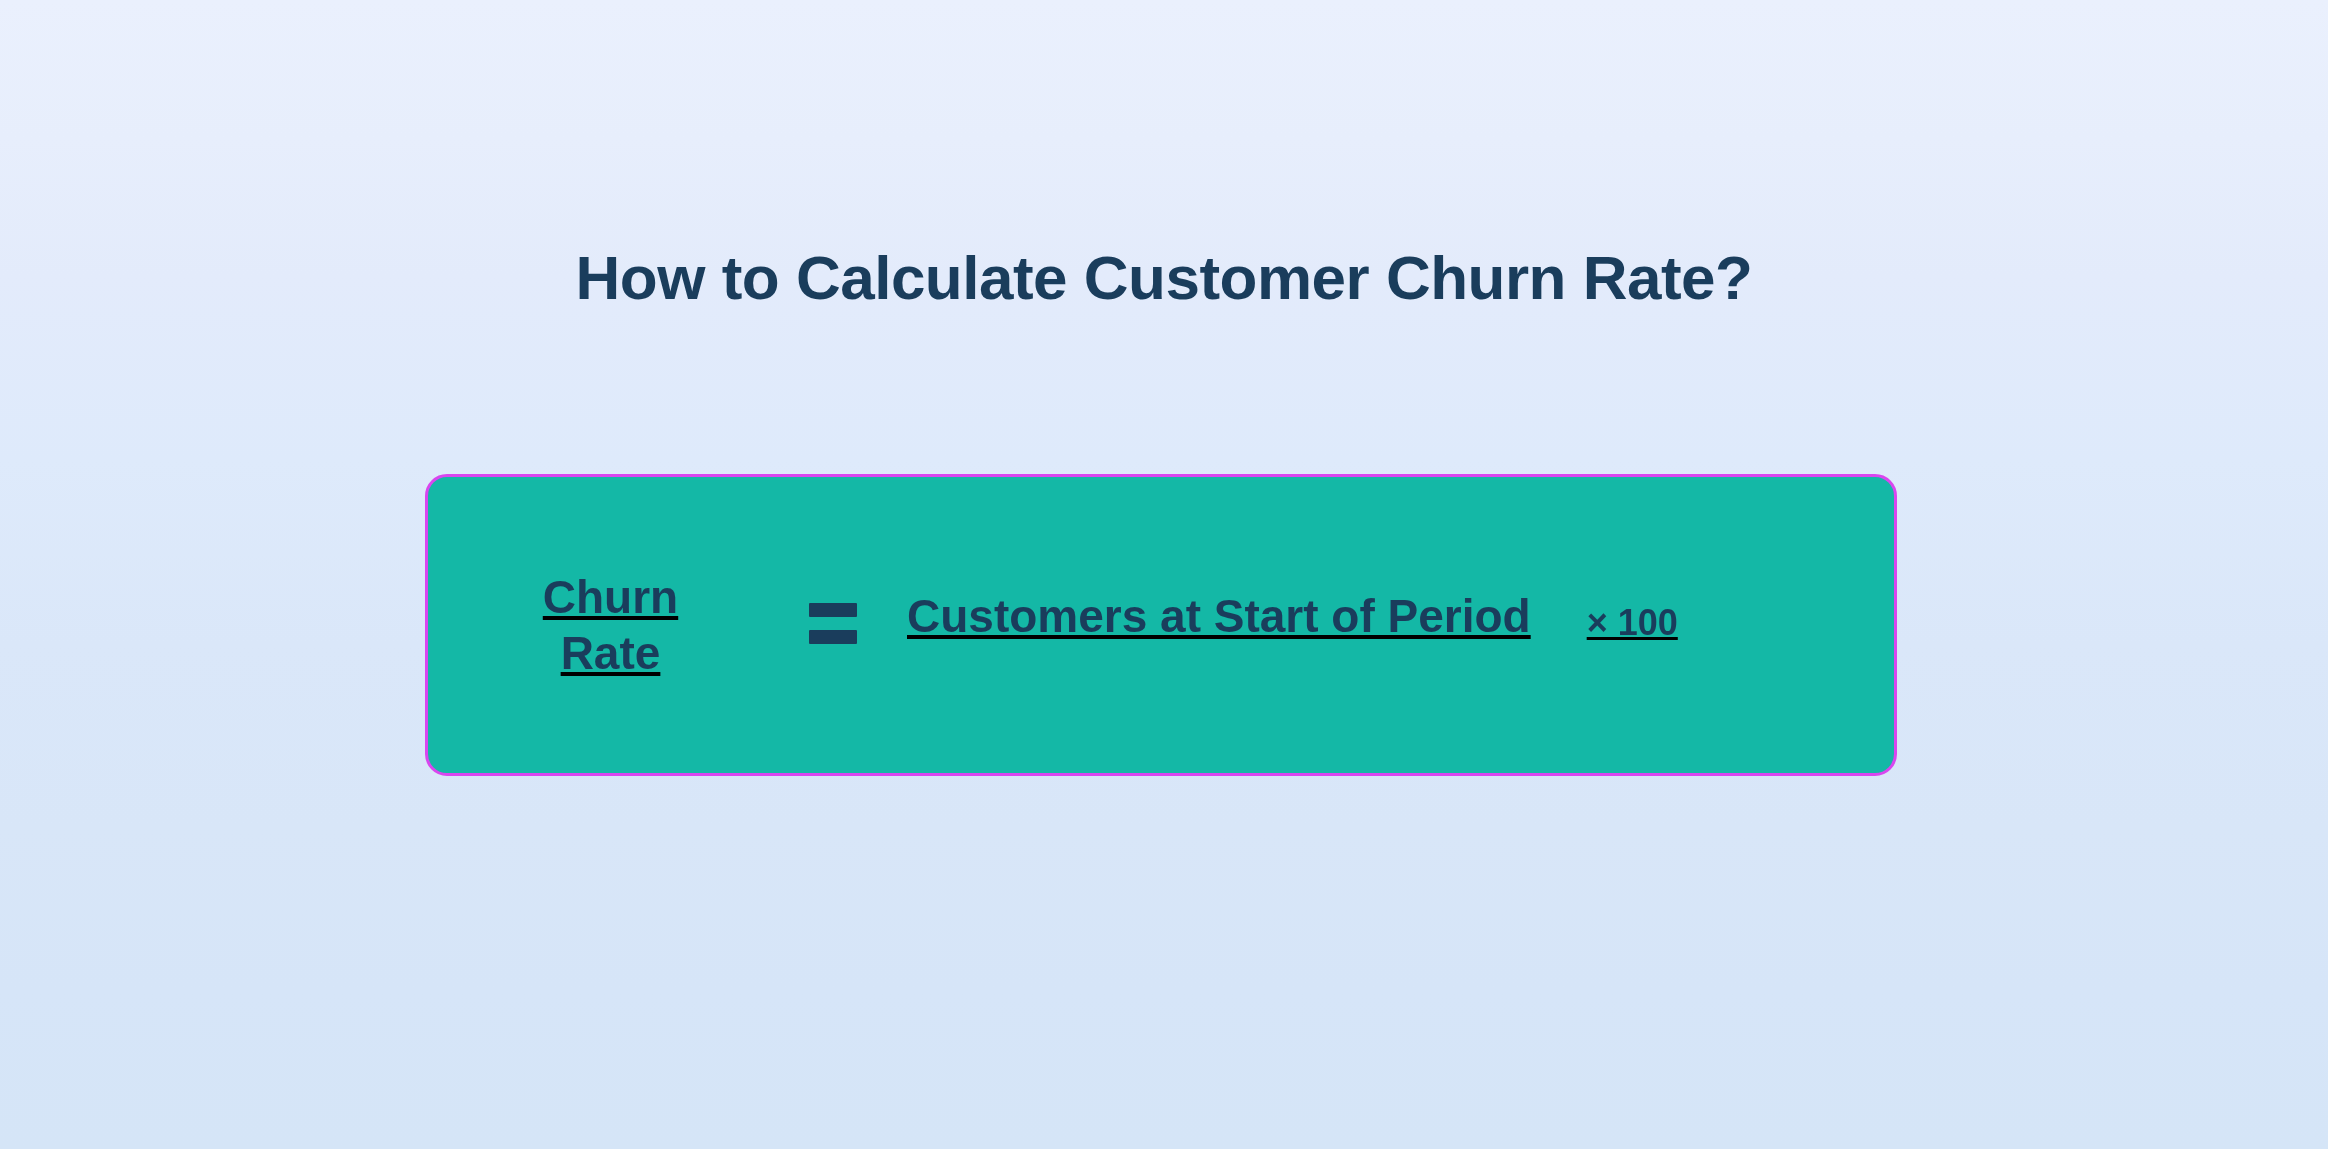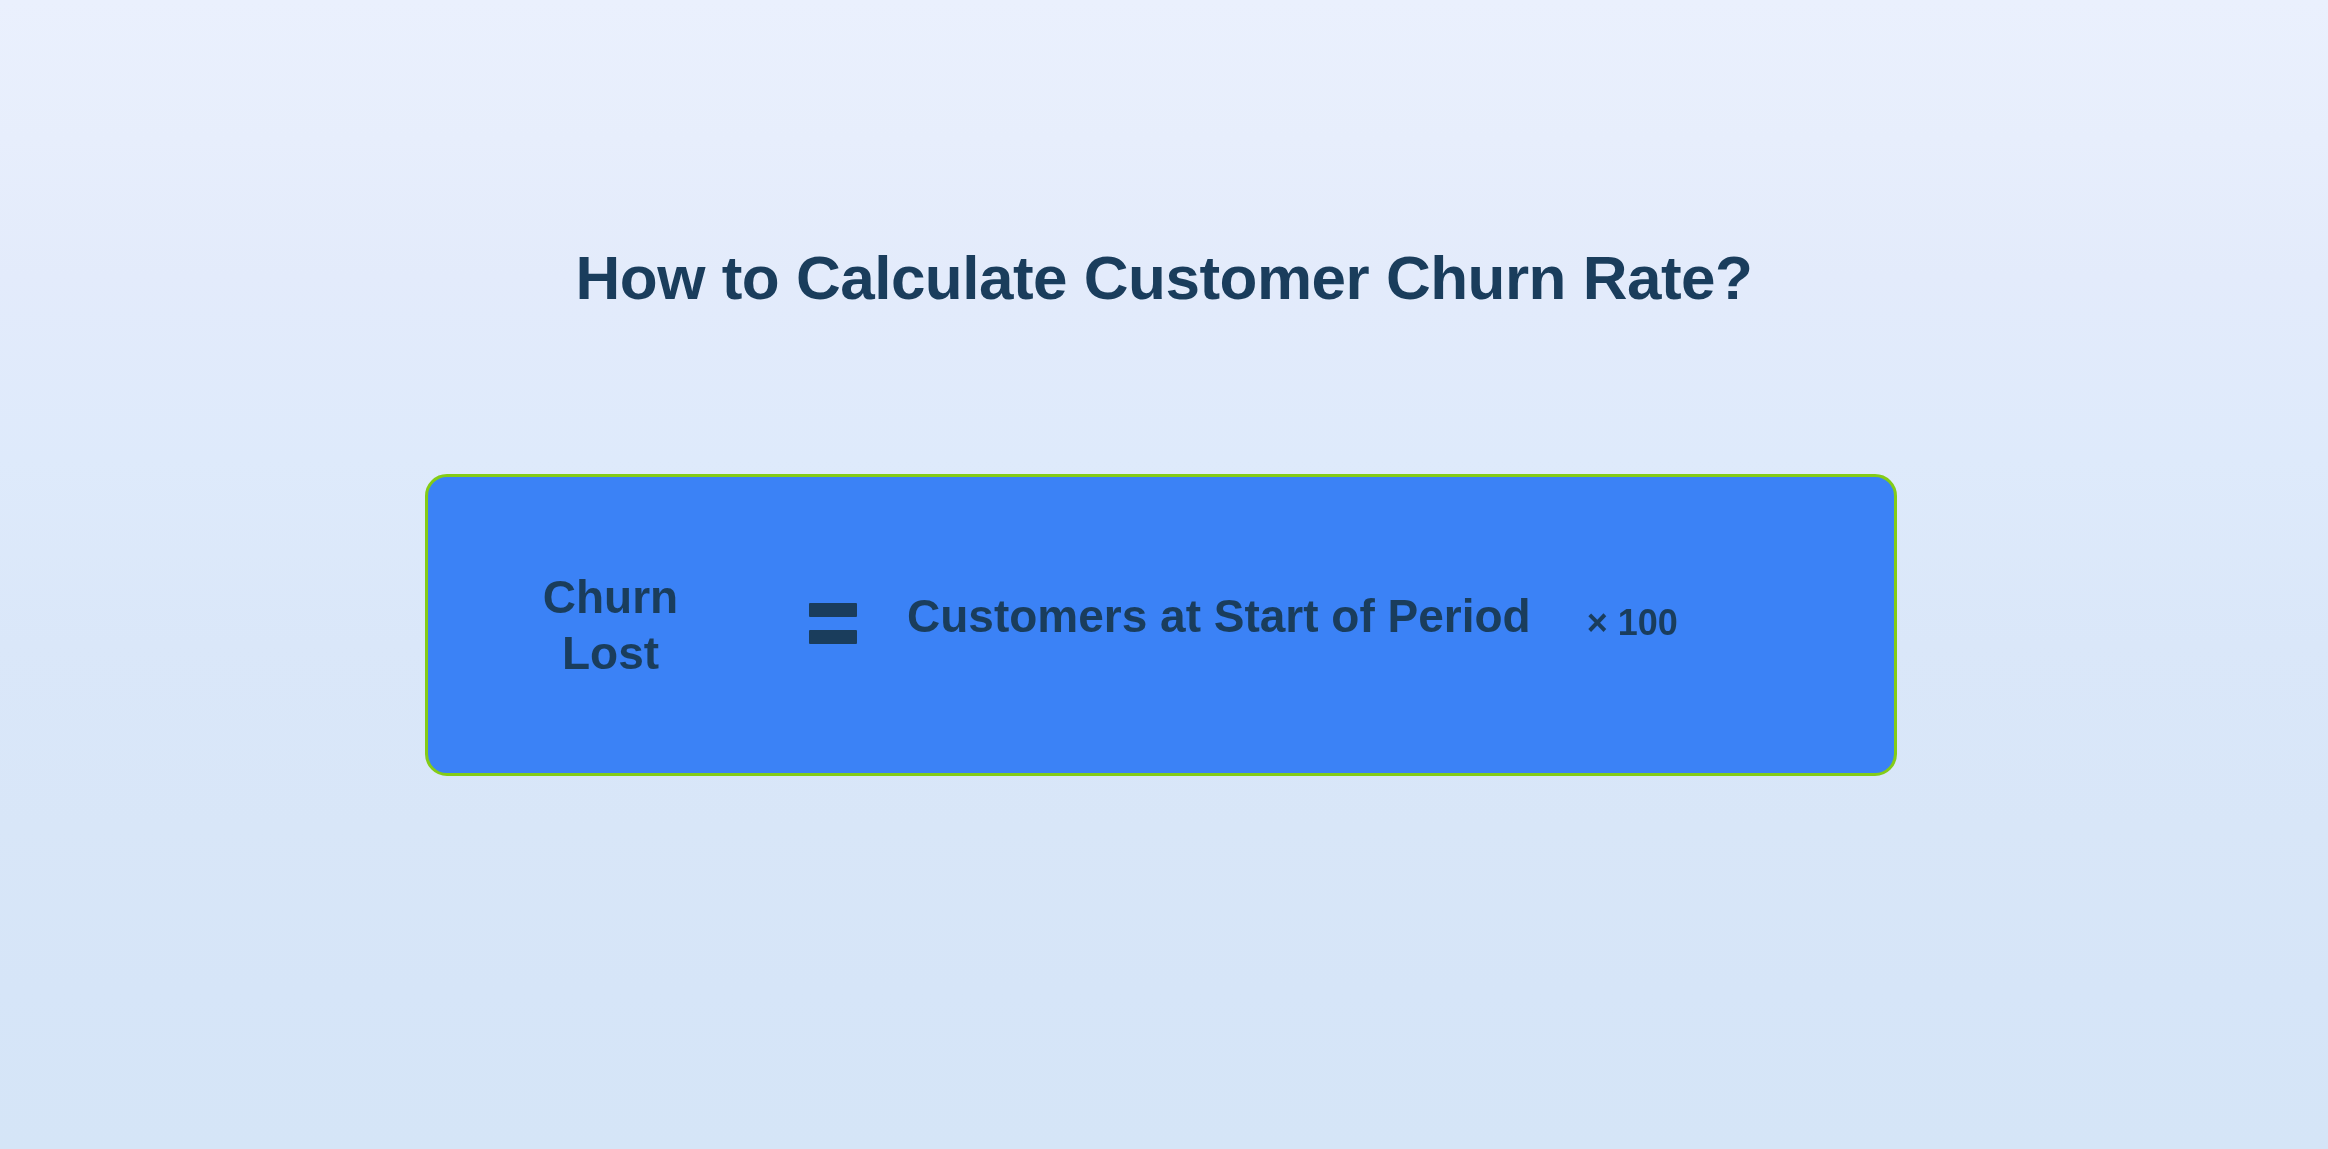--- a/index.html
+++ b/index.html
@@ -45,26 +45,27 @@
   }
 
   
   .formula-card {
     position: absolute;
     left: 425px;
     top: 474px;
     width: 1472px;
     height: 302px;
     box-sizing: border-box;
-    background: #3b82f6;
-    border: 3px solid #84cc16;
+    background: #14b8a6;
+    border: 3px solid #d946ef;
     border-radius: 22px;
     display: flex;
     align-items: center;
     justify-content: flex-start;
+    text-decoration: underline;
   }
 
   .formula-row {
     display: flex;
     align-items: center;
     width: 100%;
     height: 100%;
   }
 
   
@@ -151,21 +152,21 @@
 
 <div class="page">
 
   <h1 class="title">How to Calculate Customer Churn Rate?</h1>
 
   <div class="formula-card">
     <div class="formula-row">
 
       <div class="lhs">
         <span class="line1">Churn</span>
-        <span class="line2">Lost</span>
+        <span class="line2">Rate</span>
       </div>
 
       <div class="equals">
         <span class="eqbox">
           <span class="bar"></span>
           <span class="bar"></span>
         </span>
       </div>
 
       <div class="fraction">

